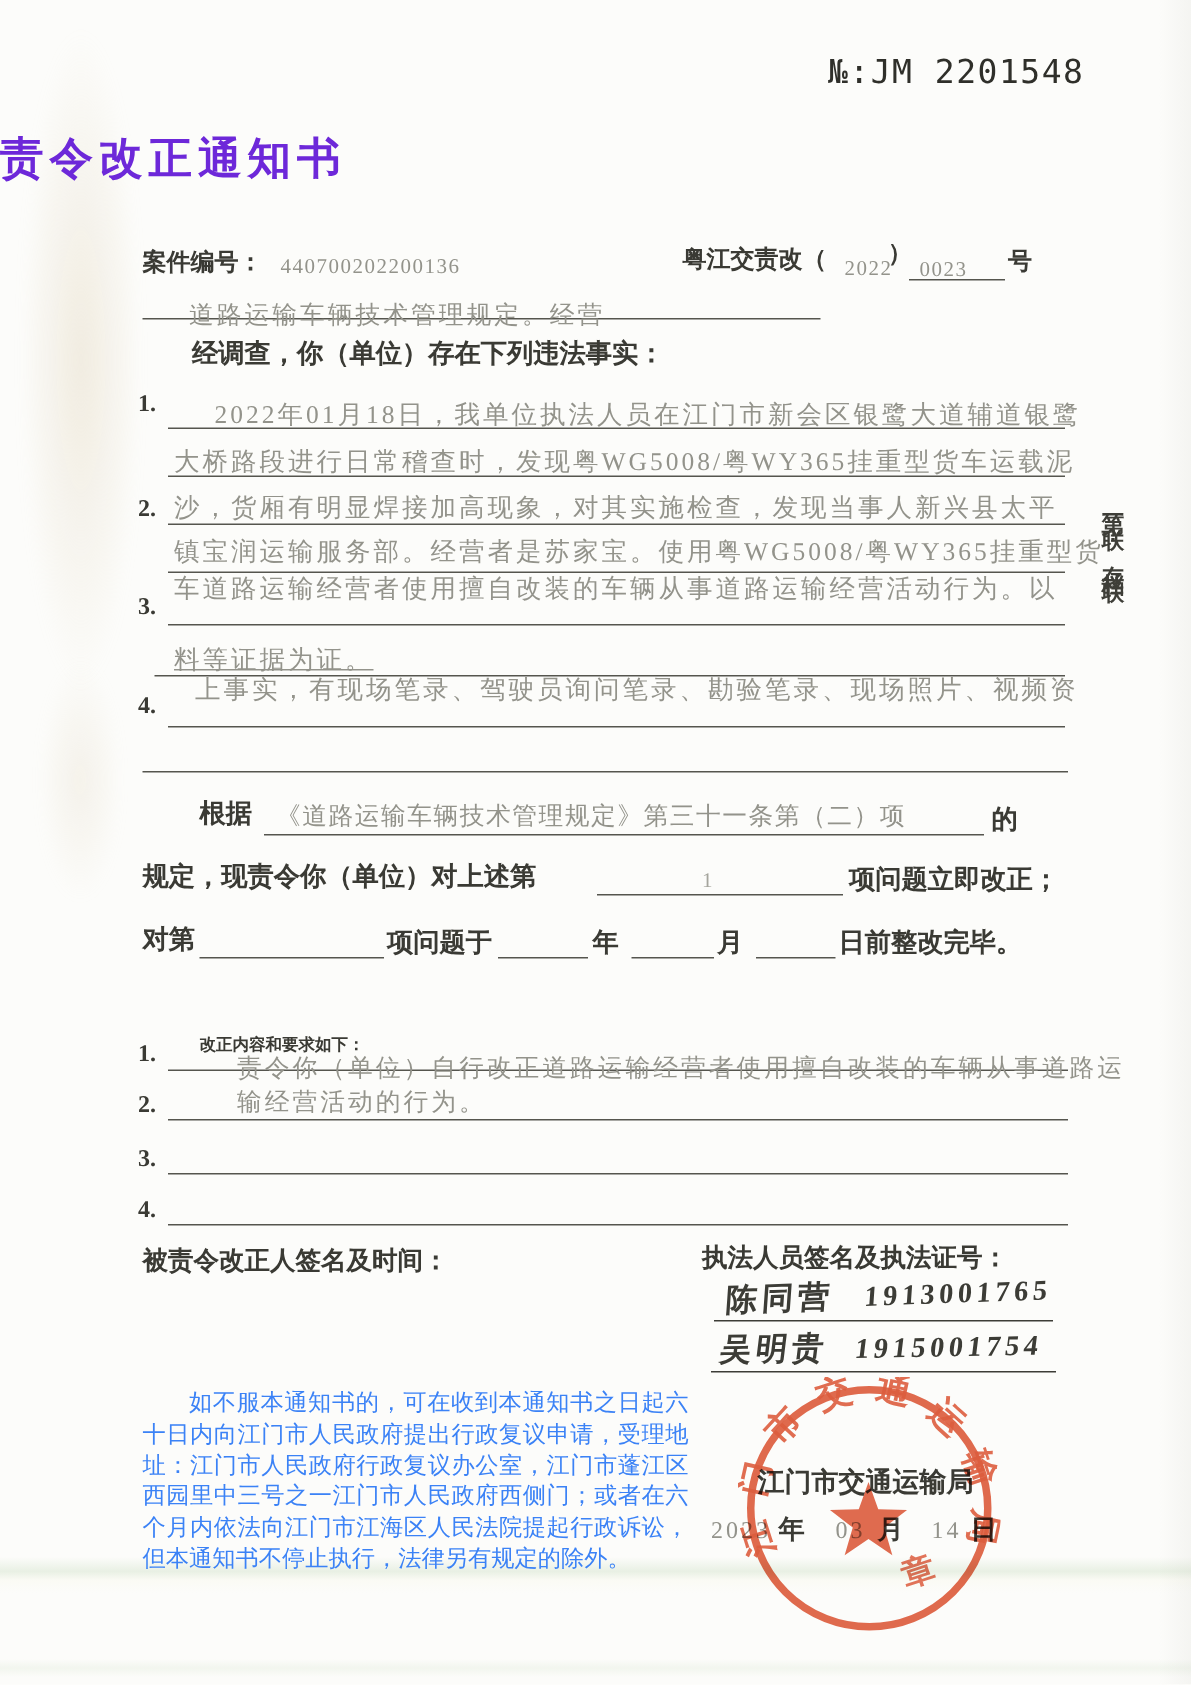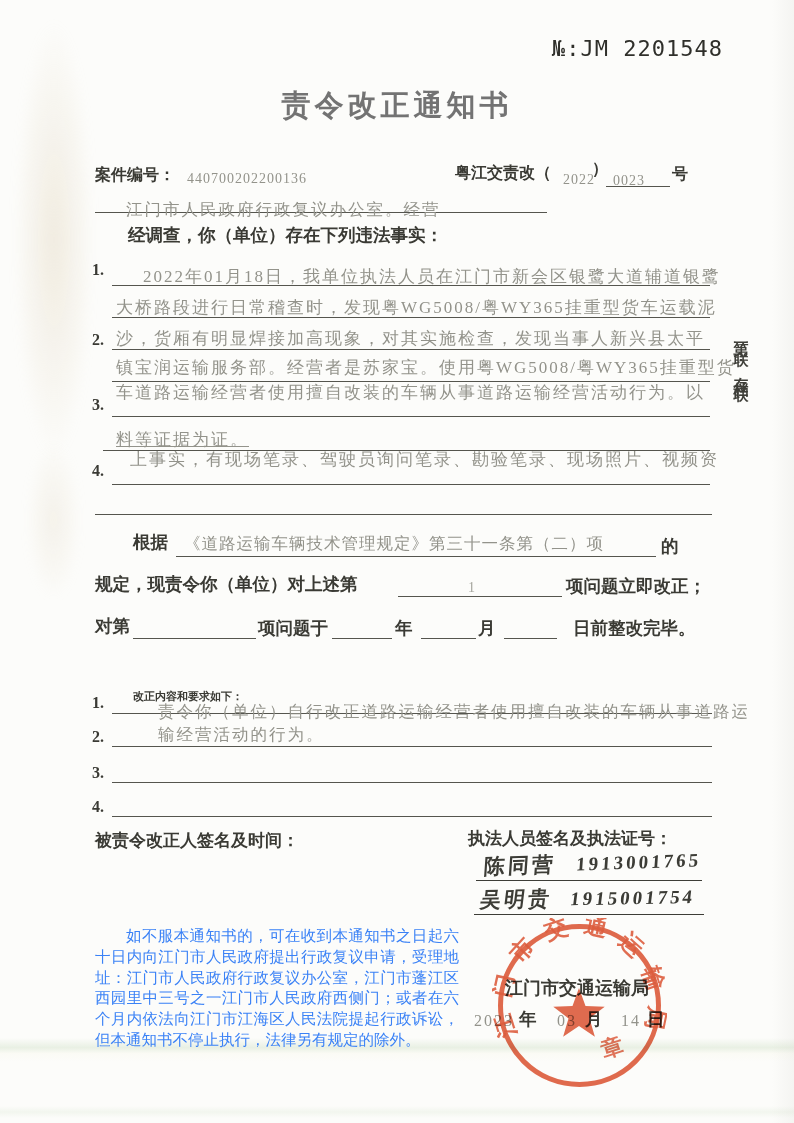--- a/index.html
+++ b/index.html
@@ -26,33 +26,33 @@
 <body>
 
 <div class="abs smudge" style="left:14px;top:20px;width:80px;height:440px;background:radial-gradient(closest-side,rgba(225,213,188,.42),rgba(225,213,188,0));filter:blur(4px);"></div>
 <div class="abs smudge" style="left:26px;top:440px;width:55px;height:160px;background:radial-gradient(closest-side,rgba(228,218,196,.3),rgba(228,218,196,0));filter:blur(4px);"></div>
 <div class="abs smudge" style="left:0;top:1038px;width:794px;height:24px;background:linear-gradient(180deg,rgba(233,240,228,0),rgba(226,236,220,.75) 40%,rgba(250,250,242,.65) 65%,rgba(233,240,228,0));"></div>
 <div class="abs smudge" style="left:0;top:1106px;width:794px;height:12px;background:linear-gradient(180deg,rgba(233,240,228,0),rgba(230,238,224,.45),rgba(233,240,228,0));"></div>
 <div class="abs smudge" style="left:772px;top:0;width:22px;height:1123px;background:linear-gradient(90deg,rgba(190,190,182,0),rgba(190,190,182,.12));"></div>
 
 <div class="abs" style="left:552px;top:36px;font-family:'DejaVu Sans Mono','Liberation Mono',monospace;font-size:22px;letter-spacing:1px;color:#2f2f2a;">№:JM 2201548</div>
 
-<div class="abs" style="left:0;width:794px;top:86px;text-align:center;font-size:29px;font-weight:bold;letter-spacing:4px;color:#737373;">责令改正通知书</div>
+<div class="abs" style="left:0;width:794px;top:86px;text-align:left;font-size:29px;font-weight:bold;letter-spacing:4px;color:#6d28d9;">责令改正通知书</div>
 
 <div class="abs printed" style="left:95px;top:165px;font-size:16px;">案件编号：</div>
 <div class="abs typed" style="left:187px;top:171px;font-size:14px;letter-spacing:1px;">440700202200136</div>
 <div class="abs printed" style="left:455px;top:163px;font-size:16px;">粤江交责改（</div>
 <div class="abs typed" style="left:563px;top:172px;font-size:14px;letter-spacing:1px;">2022</div>
 <div class="abs printed" style="left:592px;top:159px;font-size:16px;">）</div>
 <div class="abs rule" style="left:606px;top:186px;width:64px;"></div>
 <div class="abs typed" style="left:613px;top:173px;font-size:14px;letter-spacing:1px;">0023</div>
 <div class="abs printed" style="left:672px;top:164px;font-size:16px;">号</div>
 
 <div class="abs rule" style="left:95px;top:212px;width:452px;"></div>
-<div class="abs typed" style="left:126px;top:199px;font-size:16.5px;">江门市人民政府行政复议办公室。经营</div>
+<div class="abs typed" style="left:126px;top:199px;font-size:16.5px;">道路运输车辆技术管理规定。经营</div>
 <div class="abs printed" style="left:128px;top:223px;font-size:17.5px;">经调查，你（单位）存在下列违法事实：</div>
 
 <div class="abs num" style="left:92px;top:261px;">1.</div>
 <div class="abs num" style="left:92px;top:331px;">2.</div>
 <div class="abs num" style="left:92px;top:396px;">3.</div>
 <div class="abs num" style="left:92px;top:462px;">4.</div>
 
 <div class="abs rule" style="left:112px;top:285px;width:598px;"></div>
 <div class="abs rule" style="left:112px;top:317px;width:598px;"></div>
 <div class="abs rule" style="left:112px;top:349px;width:598px;"></div>
@@ -81,21 +81,21 @@
 <div class="abs printed" style="left:566px;top:574px;font-size:17.5px;">项问题立即改正；</div>
 
 <div class="abs printed" style="left:95px;top:614px;font-size:17.5px;">对第</div>
 <div class="abs rule" style="left:133px;top:638px;width:123px;"></div>
 <div class="abs printed" style="left:258px;top:616px;font-size:17.5px;">项问题于</div>
 <div class="abs rule" style="left:332px;top:638px;width:60px;"></div>
 <div class="abs printed" style="left:395px;top:616px;font-size:17.5px;">年</div>
 <div class="abs rule" style="left:421px;top:638px;width:55px;"></div>
 <div class="abs printed" style="left:478px;top:616px;font-size:17.5px;">月</div>
 <div class="abs rule" style="left:504px;top:638px;width:53px;"></div>
-<div class="abs printed" style="left:573px;top:616px;font-size:17.5px;font-family:Liberation Serif, serif;">日前整改完毕。</div>
+<div class="abs printed" style="left:559px;top:616px;font-size:17.5px;font-family:Liberation Serif, serif;">日前整改完毕。</div>
 
 <div class="abs printed" style="left:133px;top:655px;font-size:11px;margin-top:34px;">改正内容和要求如下：</div>
 
 <div class="abs num" style="left:92px;top:694px;">1.</div>
 <div class="abs num" style="left:92px;top:728px;">2.</div>
 <div class="abs num" style="left:92px;top:764px;">3.</div>
 <div class="abs num" style="left:92px;top:798px;">4.</div>
 
 <div class="abs rule" style="left:112px;top:713px;width:600px;"></div>
 <div class="abs rule" style="left:112px;top:746px;width:600px;"></div>

